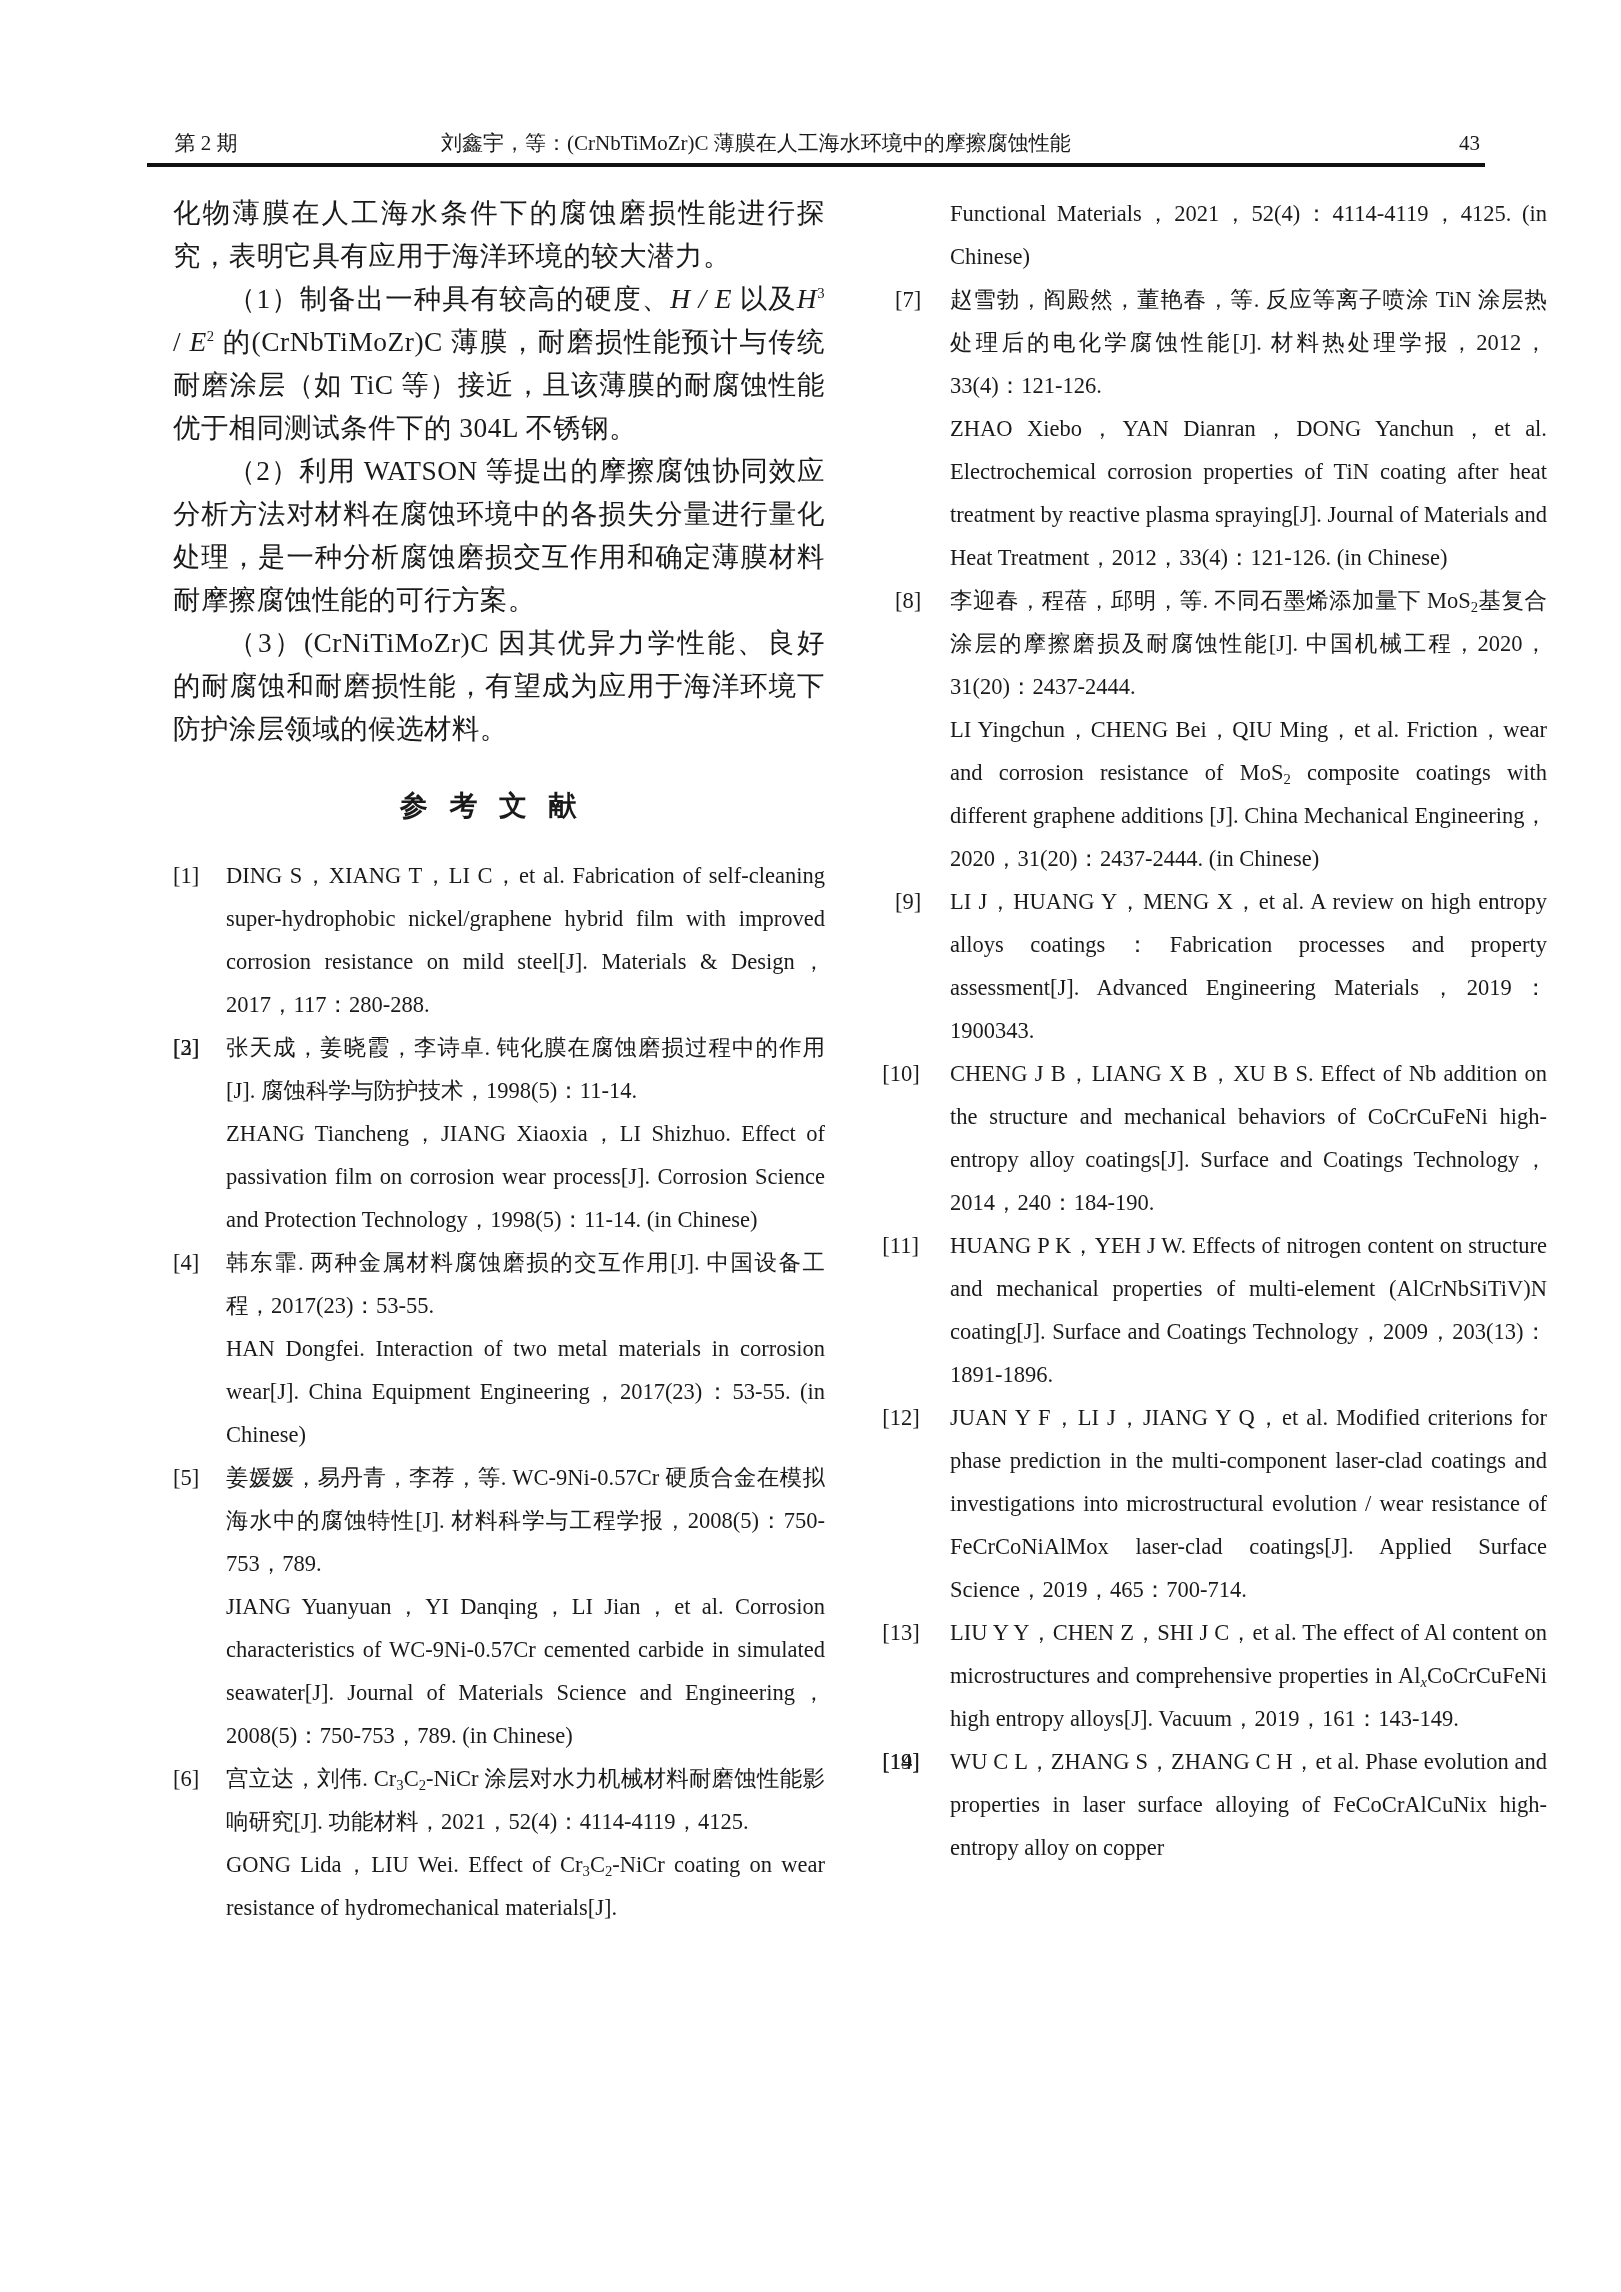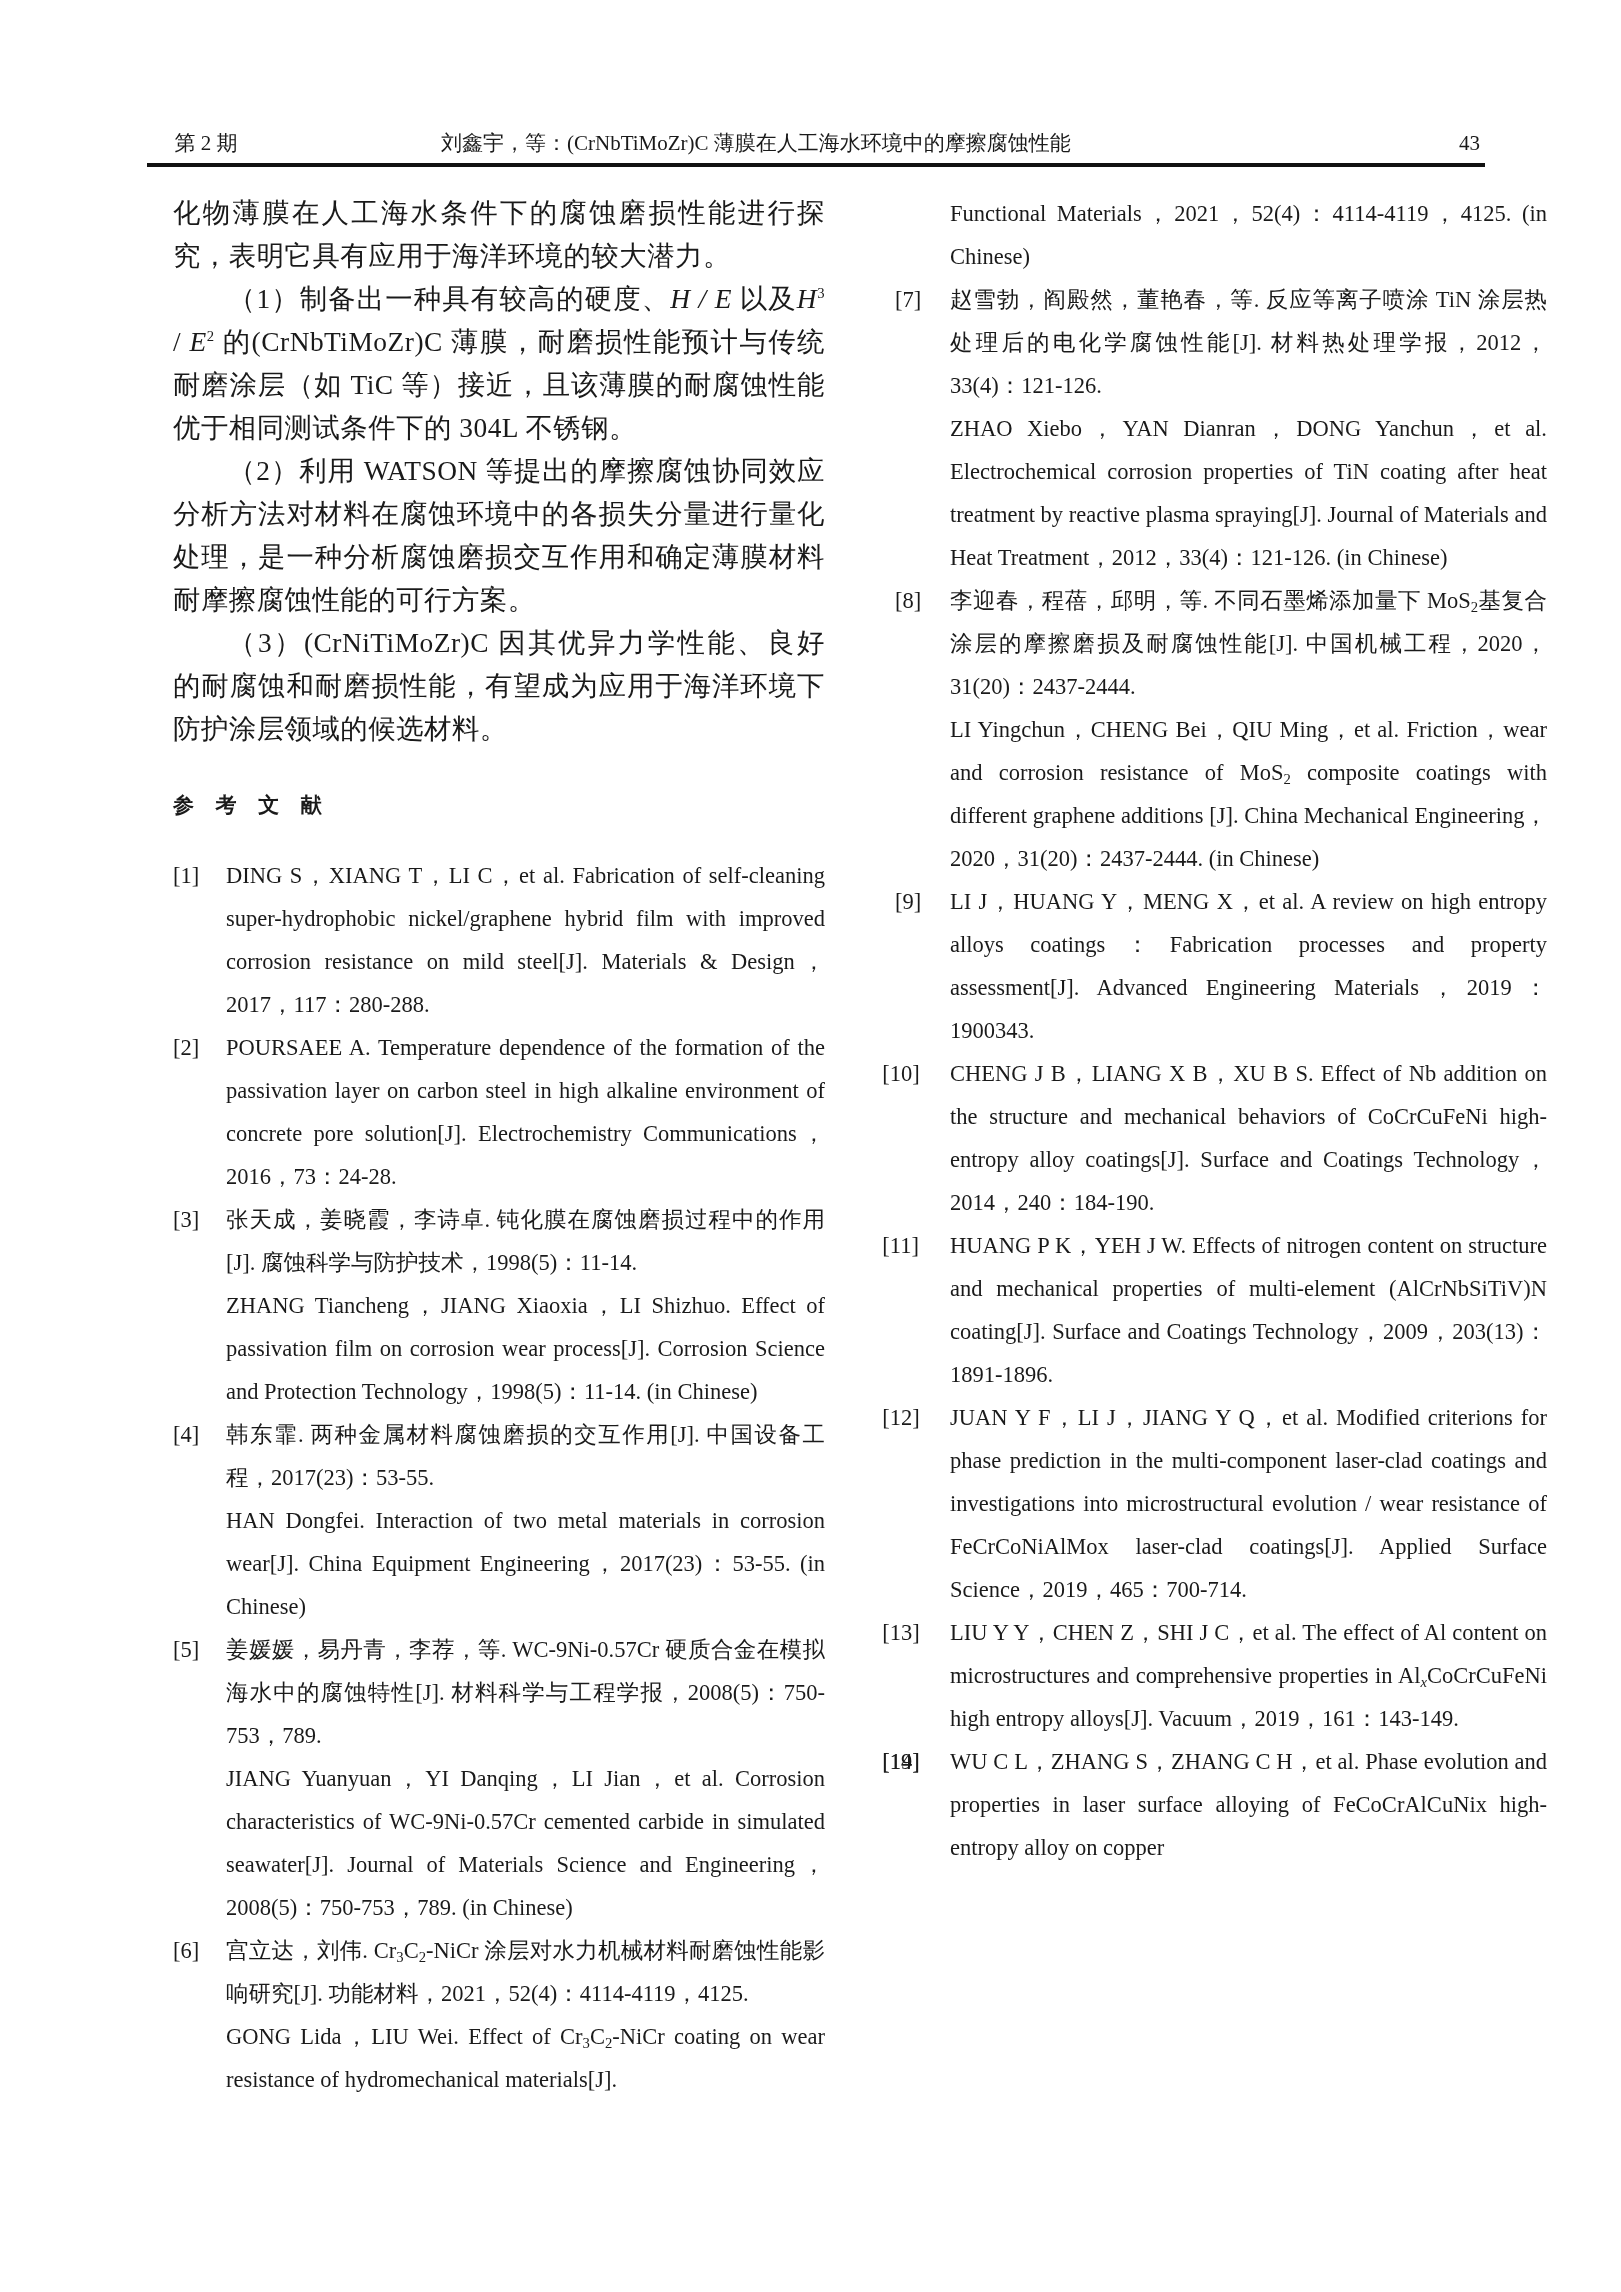--- a/index.html
+++ b/index.html
@@ -14,22 +14,22 @@
 
   .col { position: absolute; top: 192px; width: 652px; }
   .col-left { left: 173px; }
   .col-right { left: 895px; }
 
   .para { font-size: 27.4px; line-height: 43px; margin: 0; text-align: justify;
           text-align-last: left; letter-spacing: 0.5px; }
   .para.indent { text-indent: 55px; }
   .para .it { font-style: italic; }
 
-  .ref-heading { font-family: "DejaVu Sans", sans-serif; font-weight: bold; font-size: 21px;
-                 letter-spacing: 21.6px; margin: 35px 0 29px 0; line-height: 39px; }
+  .ref-heading { font-family: "DejaVu Sans", sans-serif; font-weight: bold; font-size: 28px;
+                 text-align: center; letter-spacing: 21.6px; margin: 35px 0 29px 0; line-height: 39px; }
 
   .ref { position: relative; padding-left: 53px; font-size: 22.5px; line-height: 43px;
          text-align: justify; text-align-last: left; margin: 0; }
   .col-right .ref { padding-left: 55px; }
   .ref .num { position: absolute; left: 0; top: 0; }
   .col-right .ref .num.wide { left: -12.7px; }
   .ref .line { display: block; }
   sub { font-size: 14.7px; vertical-align: -3.9px; line-height: 0; }
   sup { font-size: 14.7px; vertical-align: 9.8px; line-height: 0; }
 </style>
@@ -50,21 +50,20 @@
   <p class="para indent">（3）(CrNiTiMoZr)C 因其优异力学性能、良好的耐腐蚀和耐磨损性能，有望成为应用于海洋环境下防护涂层领域的候选材料。</p>
 
   <div class="ref-heading">参考文献</div>
 
   <div class="ref">
     <span class="num">[1]</span>
     <span>DING S，XIANG T，LI C，et al. Fabrication of self-cleaning super-hydrophobic nickel/graphene hybrid film with improved corrosion resistance on mild steel[J]. Materials &amp; Design，2017，117：280-288.</span>
   </div>
   <div class="ref">
     <span class="num">[2]</span>
-    <span>POURSAEE A. Temperature dependence of the formation of the passivation layer on carbon steel in high alkaline environment of concrete pore solution[J]. Electrochemistry Communications，2016，73：24-28.</span>
   </div>
   <div class="ref">
     <span class="num">[3]</span>
     <span class="line">张天成，姜晓霞，李诗卓. 钝化膜在腐蚀磨损过程中的作用[J]. 腐蚀科学与防护技术，1998(5)：11-14.</span>
     <span class="line">ZHANG Tiancheng，JIANG Xiaoxia，LI Shizhuo. Effect of passivation film on corrosion wear process[J]. Corrosion Science and Protection Technology，1998(5)：11-14. (in Chinese)</span>
   </div>
   <div class="ref">
     <span class="num">[4]</span>
     <span class="line">韩东霏. 两种金属材料腐蚀磨损的交互作用[J]. 中国设备工程，2017(23)：53-55.</span>
     <span class="line">HAN Dongfei. Interaction of two metal materials in corrosion wear[J]. China Equipment Engineering，2017(23)：53-55. (in Chinese)</span>

